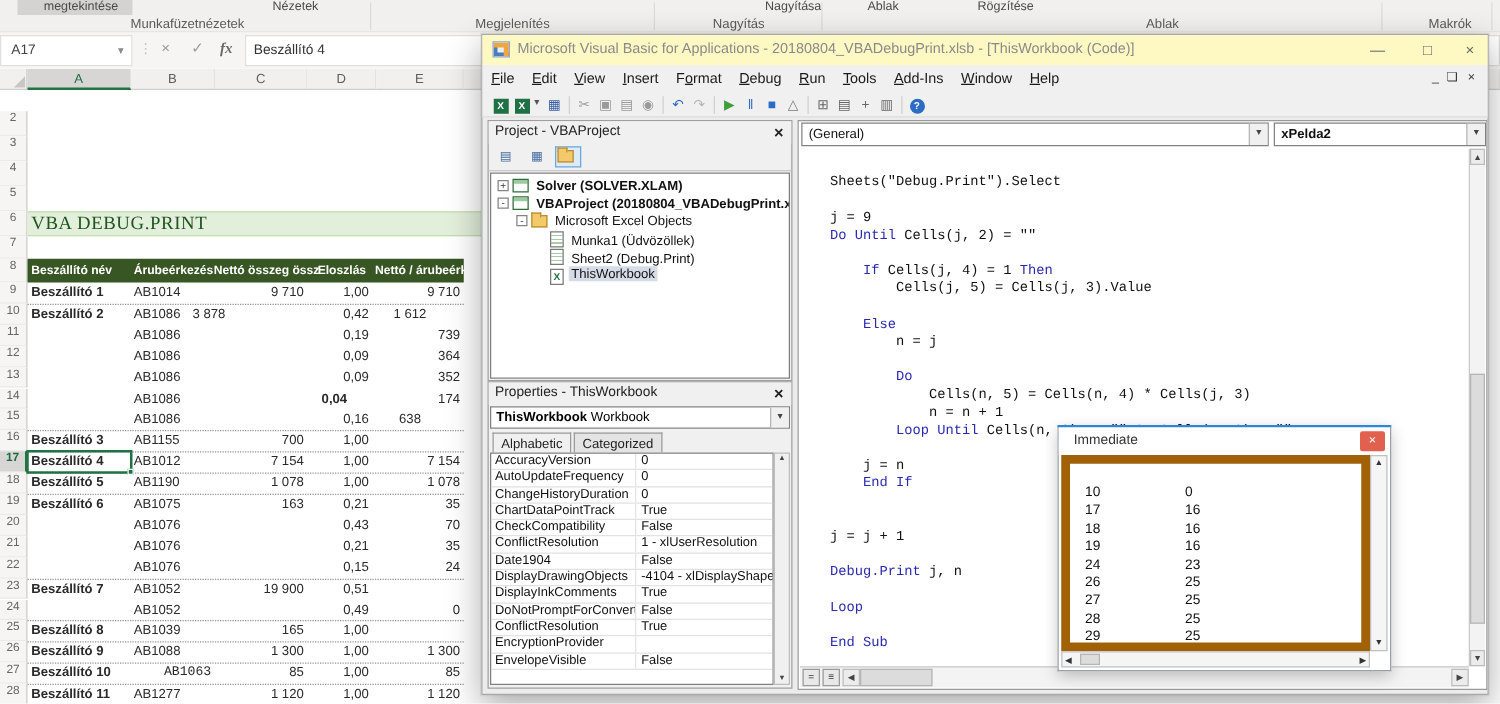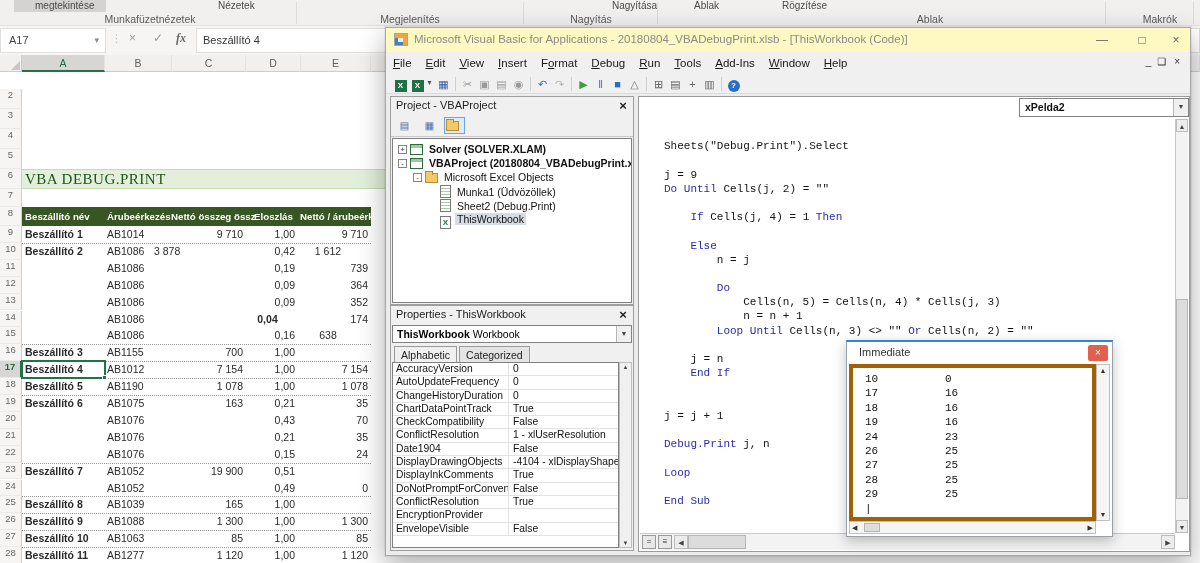--- a/index.html
+++ b/index.html
@@ -103,21 +103,21 @@
   .sb-th{position:absolute;left:0;width:100%;background:#dcdcdc;border:1px solid #b5b5b5}
   .hbar{position:absolute;left:1px;right:14px;bottom:1px;height:17px;background:#f3f3f3;border-top:1px solid #c9c9c9}
   .mv-btn{display:inline-block;width:14px;height:14px;margin:1px 0 0 2px;border:1px solid #9a9a9a;background:#e8e8e8;font-size:8px;line-height:12px;text-align:center;color:#333;vertical-align:top}
   .h-ar{display:inline-block;width:14px;height:14px;margin-top:1px;background:#ececec;border:1px solid #bdbdbd;font-size:7px;color:#444;text-align:center;line-height:13px;vertical-align:top}
   .h-th{display:inline-block;width:58px;height:14px;margin-top:1px;background:#dcdcdc;border:1px solid #b5b5b5;vertical-align:top}
   .h-ar-r{position:absolute;right:0;bottom:1px;width:14px;height:14px;background:#ececec;border:1px solid #bdbdbd;font-size:7px;color:#444;text-align:center;line-height:13px}
 
   .imm{position:absolute;left:460px;top:312px;width:267px;height:197px;background:#fff;border:1px solid #9aa0a6;border-top:2px solid #2f86d6;box-shadow:0 4px 12px rgba(0,0,0,.25)}
   .imm-title{position:absolute;left:0;top:0;right:0;height:22px;background:#fff;font-size:11px;color:#333;padding:4px 0 0 12px}
   .imm-x{position:absolute;right:4px;top:3px;width:20px;height:16px;background:#e2604e;color:#fff;font-size:10px;text-align:center;line-height:15px;border-radius:2px}
-  .imm-body{position:absolute;left:2px;top:22px;right:16px;bottom:15px;border:4px solid #a16207;font-family:Liberation Mono, monospace;font-size:11px;line-height:14.4px;color:#111;padding-top:4px;overflow:hidden}
+  .imm-body{position:absolute;left:2px;top:22px;right:16px;bottom:15px;border:7px solid #a16207;font-family:Liberation Sans, sans-serif;font-size:11px;line-height:14.4px;color:#111;padding-top:16px;overflow:hidden}
   .im-c1{display:inline-block;width:92px;padding-left:12px}
   .imm-vs{position:absolute;right:2px;top:22px;width:14px;bottom:15px;background:#f5f5f5;border:1px solid #c0c0c0}
   .imm-hs{position:absolute;left:2px;bottom:2px;right:16px;height:13px;background:#f5f5f5;border:1px solid #c0c0c0}
   .im-ar{position:absolute;font-size:7px;color:#333;text-align:center}
 </style>
 </head>
 <body>
 
 <div class="screen">
 
@@ -283,21 +283,21 @@
             <div class="tcell" style="left: 150px; width: 93px; top: 424.4px; height: 16.9px; line-height: 16.9px; text-align: right; font-weight: normal;">165</div>
             <div class="tcell" style="left: 240px; width: 55px; top: 424.4px; height: 16.9px; line-height: 16.9px; text-align: right; font-weight: normal;">1,00</div>
             <div class="tsep" style="top: 441.3px;"></div>
             <div class="tcell" style="left: 25px; width: 78px; top: 441.3px; height: 16.9px; line-height: 16.9px; text-align: left; font-weight: 600;">Beszállító 9</div>
             <div class="tcell" style="left: 107px; width: 62px; top: 441.3px; height: 16.9px; line-height: 16.9px; text-align: left; font-weight: normal;">AB1088</div>
             <div class="tcell" style="left: 150px; width: 93px; top: 441.3px; height: 16.9px; line-height: 16.9px; text-align: right; font-weight: normal;">1 300</div>
             <div class="tcell" style="left: 240px; width: 55px; top: 441.3px; height: 16.9px; line-height: 16.9px; text-align: right; font-weight: normal;">1,00</div>
             <div class="tcell" style="left: 288px; width: 80px; top: 441.3px; height: 16.9px; line-height: 16.9px; text-align: right; font-weight: normal;">1 300</div>
             <div class="tsep" style="top: 458.2px;"></div>
             <div class="tcell" style="left: 25px; width: 78px; top: 458.2px; height: 16.9px; line-height: 16.9px; text-align: left; font-weight: 600;">Beszállító 10</div>
-            <div class="tcell" style="left: 107px; width: 62px; top: 458.2px; height: 16.9px; line-height: 16.9px; text-align: left; font-weight: normal;">AB1063</div>
+            <div class="tcell" style="left: 107px; width: 62px; top: 458.2px; height: 16.9px; line-height: 16.9px; text-align: right; font-weight: normal; font-family: Liberation Mono, monospace;">AB1063</div>
             <div class="tcell" style="left: 150px; width: 93px; top: 458.2px; height: 16.9px; line-height: 16.9px; text-align: right; font-weight: normal;">85</div>
             <div class="tcell" style="left: 240px; width: 55px; top: 458.2px; height: 16.9px; line-height: 16.9px; text-align: right; font-weight: normal;">1,00</div>
             <div class="tcell" style="left: 288px; width: 80px; top: 458.2px; height: 16.9px; line-height: 16.9px; text-align: right; font-weight: normal;">85</div>
             <div class="tsep" style="top: 475.1px;"></div>
             <div class="tcell" style="left: 25px; width: 78px; top: 475.1px; height: 16.9px; line-height: 16.9px; text-align: left; font-weight: 600;">Beszállító 11</div>
             <div class="tcell" style="left: 107px; width: 62px; top: 475.1px; height: 16.9px; line-height: 16.9px; text-align: left; font-weight: normal;">AB1277</div>
             <div class="tcell" style="left: 150px; width: 93px; top: 475.1px; height: 16.9px; line-height: 16.9px; text-align: right; font-weight: normal;">1 120</div>
             <div class="tcell" style="left: 240px; width: 55px; top: 475.1px; height: 16.9px; line-height: 16.9px; text-align: right; font-weight: normal;">1,00</div>
             <div class="tcell" style="left: 288px; width: 80px; top: 475.1px; height: 16.9px; line-height: 16.9px; text-align: right; font-weight: normal;">1 120</div>
             <div class="selbox" style="left: 21px; top: 288.2px; width: 85px; height: 18.9px;"></div>
@@ -367,32 +367,37 @@
           <div class="pr-row"><span class="pr-name">EncryptionProvider</span><span class="pr-val"></span></div>
           <div class="pr-row"><span class="pr-name">EnvelopeVisible</span><span class="pr-val">False</span></div>
         </div>
       <div class="pr-scroll">
         <div style="position:absolute;top:1px;left:0;right:0">▲</div>
         <div style="position:absolute;bottom:1px;left:0;right:0">▼</div>
       </div>
     </div>
 
     <div class="codewin">
+      <div class="combo" style="left:2px;top:1px;width:374px">
+        <span>(General)</span>
+        <span class="cbtn">▼</span>
+      </div>
       <div class="combo" style="left:380px;top:1px;width:170px;font-weight:bold">
         <span>xPelda2</span>
         <span class="cbtn" style="font-weight:normal">▼</span>
       </div>
       <div class="code" id="code">
           <div>&nbsp;</div>
           <div>Sheets("Debug.Print").Select</div>
           <div>&nbsp;</div>
           <div>j = 9</div>
           <div><span class="kw">Do</span> <span class="kw">Until</span> Cells(j, 2) = ""</div>
           <div>&nbsp;</div>
           <div>    <span class="kw">If</span> Cells(j, 4) = 1 <span class="kw">Then</span></div>
+          <div>        Cells(j, 5) = Cells(j, 3).Value</div>
           <div>&nbsp;</div>
           <div>    <span class="kw">Else</span></div>
           <div>        n = j</div>
           <div>&nbsp;</div>
           <div>        <span class="kw">Do</span></div>
           <div>            Cells(n, 5) = Cells(n, 4) * Cells(j, 3)</div>
           <div>            n = n + 1</div>
           <div>        <span class="kw">Loop</span> <span class="kw">Until</span> Cells(n, 3) &lt;&gt; "" <span class="kw">Or</span> Cells(n, 2) = ""</div>
           <div>&nbsp;</div>
           <div>    j = n</div>

